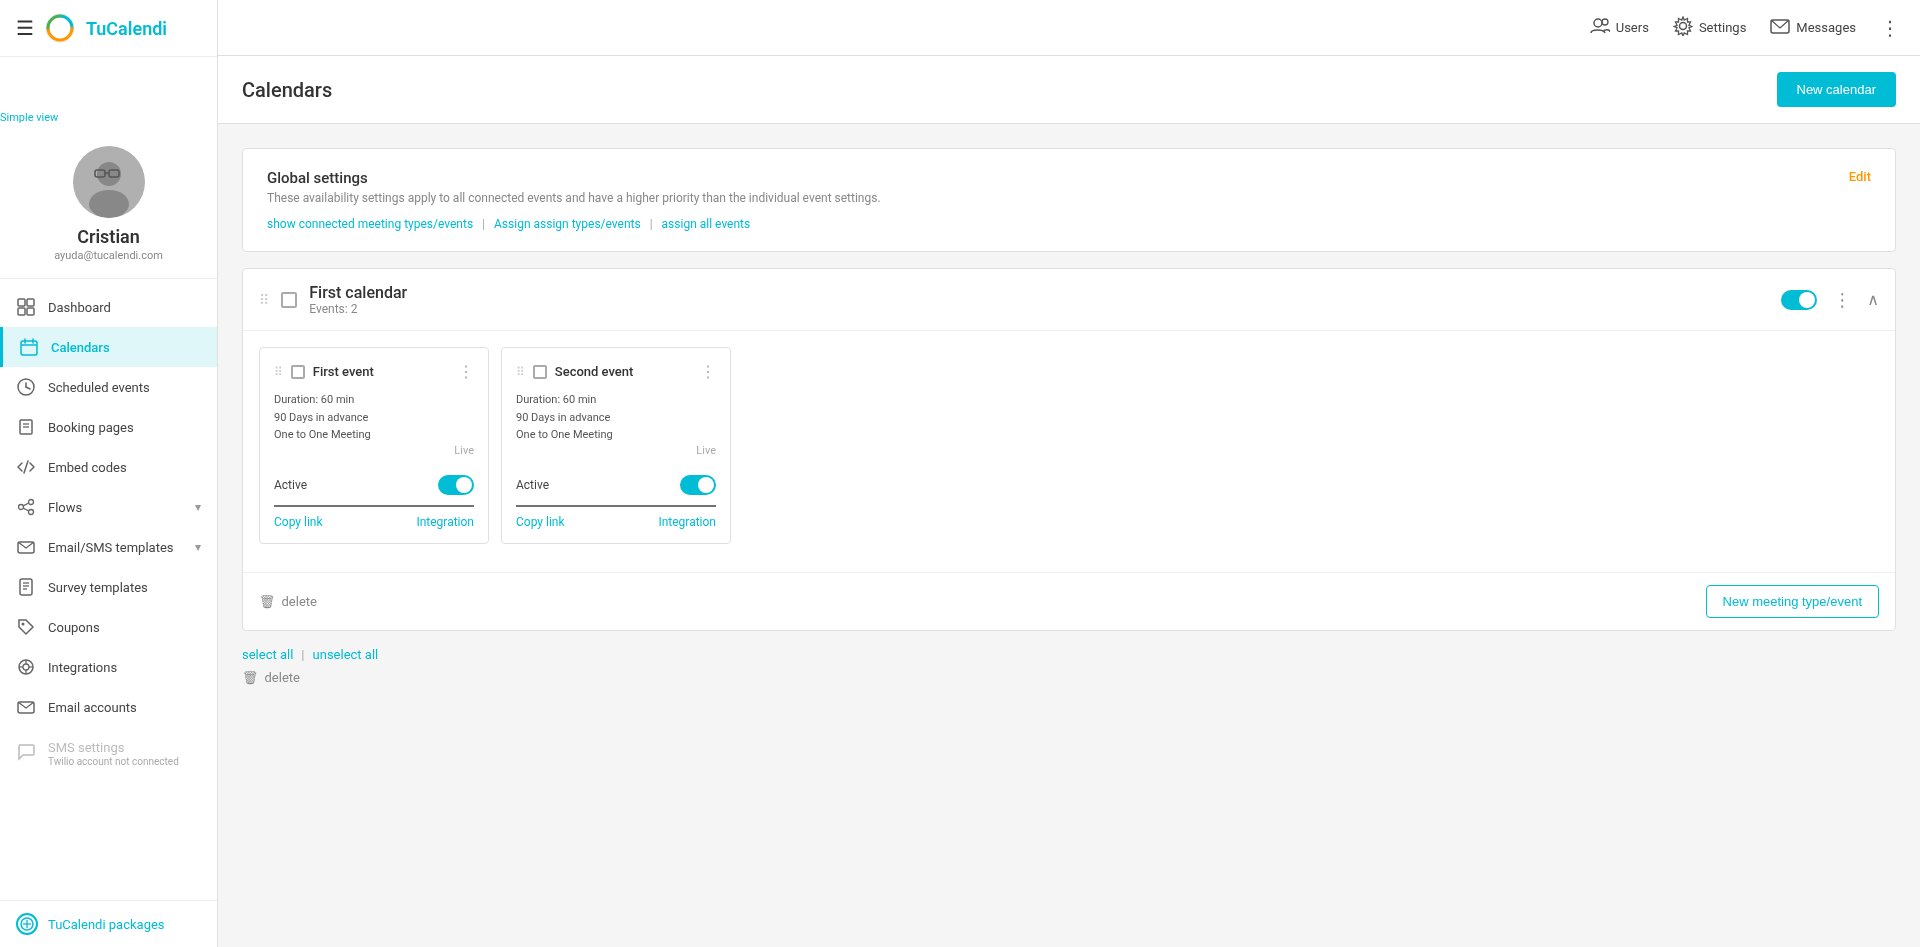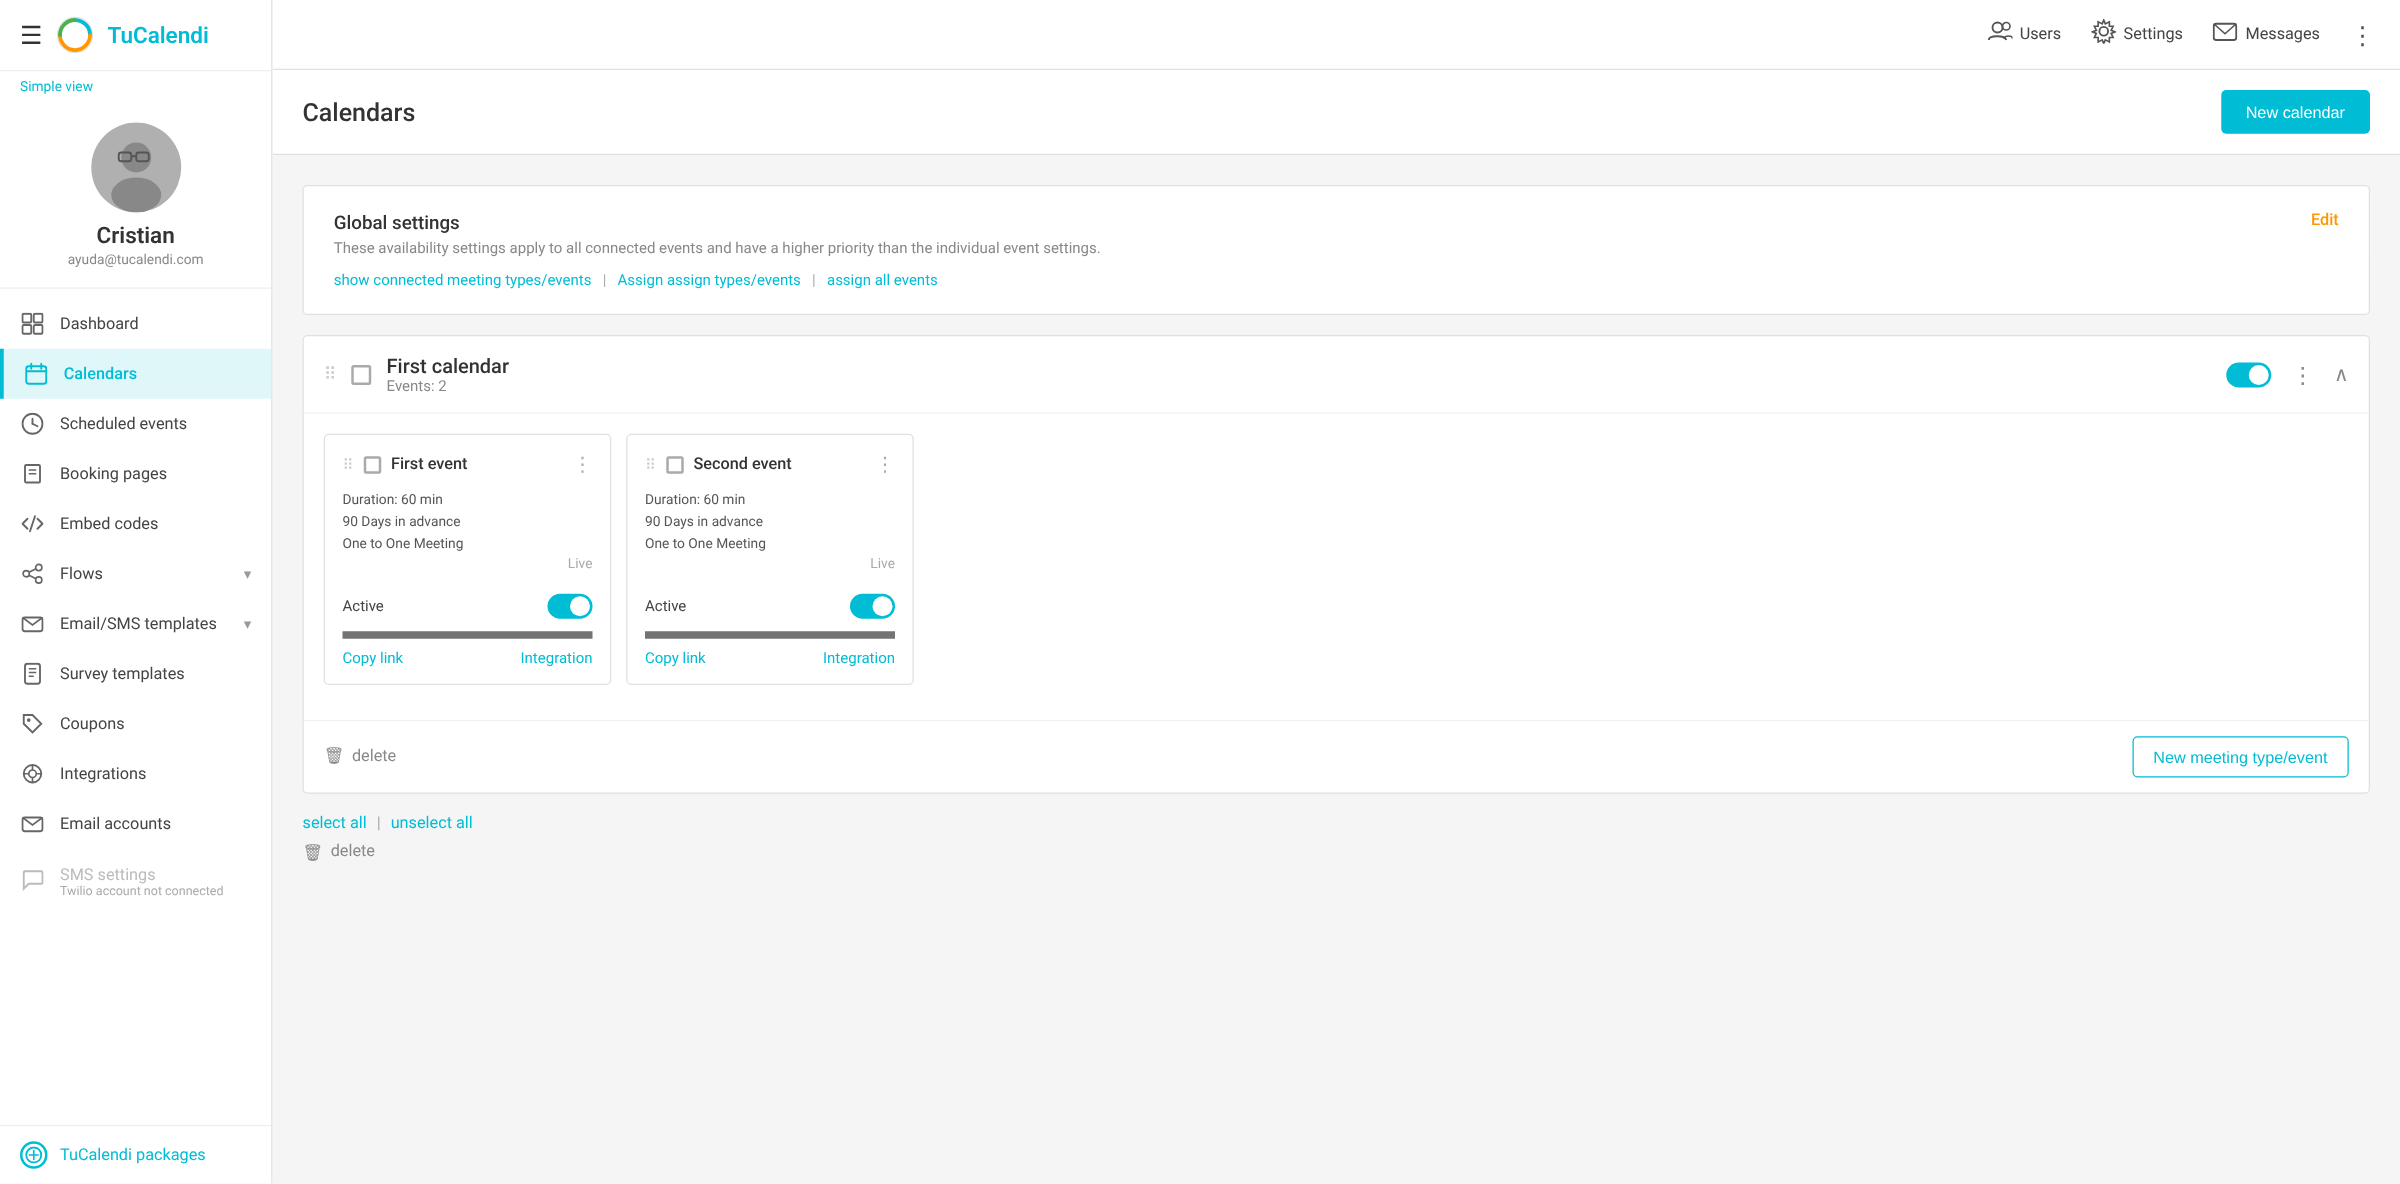--- a/index.html
+++ b/index.html
@@ -3,21 +3,21 @@
   <meta charset="utf-8">
   <style>
     * { box-sizing: border-box; margin: 0; padding: 0; }
     body { font-family: -apple-system, BlinkMacSystemFont, 'Segoe UI', Roboto, sans-serif; background: #f5f5f5; display: flex; height: 100vh; overflow: hidden; }
 
     
     .sidebar { width: 218px; background: #fff; border-right: 1px solid #e0e0e0; display: flex; flex-direction: column; height: 100vh; overflow-y: auto; flex-shrink: 0; }
     .sidebar-header { display: flex; align-items: center; padding: 12px 16px; border-bottom: 1px solid #eee; gap: 10px; }
     .hamburger { font-size: 20px; color: #333; cursor: pointer; }
     .logo-text { font-size: 18px; font-weight: 600; color: #00bcd4; }
-    .simple-view { font-size: 11px; color: #00bcd4; padding: 6px 16px; cursor: pointer; }
+    .simple-view { font-size: 11px; color: #00bcd4; padding: 6px 0; cursor: pointer; margin-top: 48px; }
     .user-section { display: flex; flex-direction: column; align-items: center; padding: 16px 8px; border-bottom: 1px solid #eee; }
     .avatar { width: 72px; height: 72px; border-radius: 50%; background: #ccc; overflow: hidden; display: flex; align-items: center; justify-content: center; font-size: 28px; color: #666; }
     .user-name { font-size: 18px; font-weight: 600; color: #333; margin-top: 8px; }
     .user-email { font-size: 11px; color: #888; margin-top: 2px; }
     .nav-items { flex: 1; padding: 8px 0; }
     .nav-item { display: flex; align-items: center; padding: 10px 16px; cursor: pointer; gap: 12px; position: relative; }
     .nav-item.active { background: #e0f7fa; border-left: 3px solid #00bcd4; }
     .nav-item.active .nav-label { color: #00bcd4; font-weight: 500; }
     .nav-icon { width: 20px; height: 20px; display: flex; align-items: center; justify-content: center; color: #666; font-size: 16px; flex-shrink: 0; }
     .nav-item.active .nav-icon { color: #00bcd4; }
@@ -72,21 +72,21 @@
     .event-card-header { display: flex; align-items: center; gap: 8px; margin-bottom: 10px; }
     .event-drag { color: #ccc; font-size: 12px; }
     .event-checkbox { width: 14px; height: 14px; border: 2px solid #aaa; border-radius: 2px; cursor: pointer; flex-shrink: 0; }
     .event-name { font-size: 13px; font-weight: 500; color: #333; flex: 1; }
     .event-more { color: #aaa; cursor: pointer; font-size: 16px; }
     .event-detail { font-size: 11px; color: #555; line-height: 1.6; }
     .event-status-row { display: flex; justify-content: flex-end; margin-bottom: 18px; }
     .live-badge { font-size: 11px; color: #aaa; }
     .event-active-row { display: flex; align-items: center; justify-content: space-between; margin-bottom: 10px; }
     .active-label { font-size: 12px; color: #444; }
-    .event-actions { display: flex; align-items: center; justify-content: space-between; border-top: 6px solid #737373; padding-top: 8px; }
+    .event-actions { display: flex; align-items: center; justify-content: space-between; border-top: 2px solid #737373; padding-top: 8px; }
     .copy-link { font-size: 12px; color: #00bcd4; cursor: pointer; text-decoration: none; }
     .integration-link { font-size: 12px; color: #00bcd4; cursor: pointer; text-decoration: none; }
 
     
     .calendar-footer { display: flex; align-items: center; justify-content: space-between; padding: 12px 16px; border-top: 1px solid #f0f0f0; }
     .delete-btn-small { display: flex; align-items: center; gap: 6px; color: #888; font-size: 13px; cursor: pointer; }
     .btn-new-event { background: #fff; color: #00bcd4; border: 1px solid #00bcd4; padding: 8px 16px; border-radius: 4px; font-size: 13px; cursor: pointer; }
 
     
     .bottom-actions { padding: 0 0 12px 0; }

